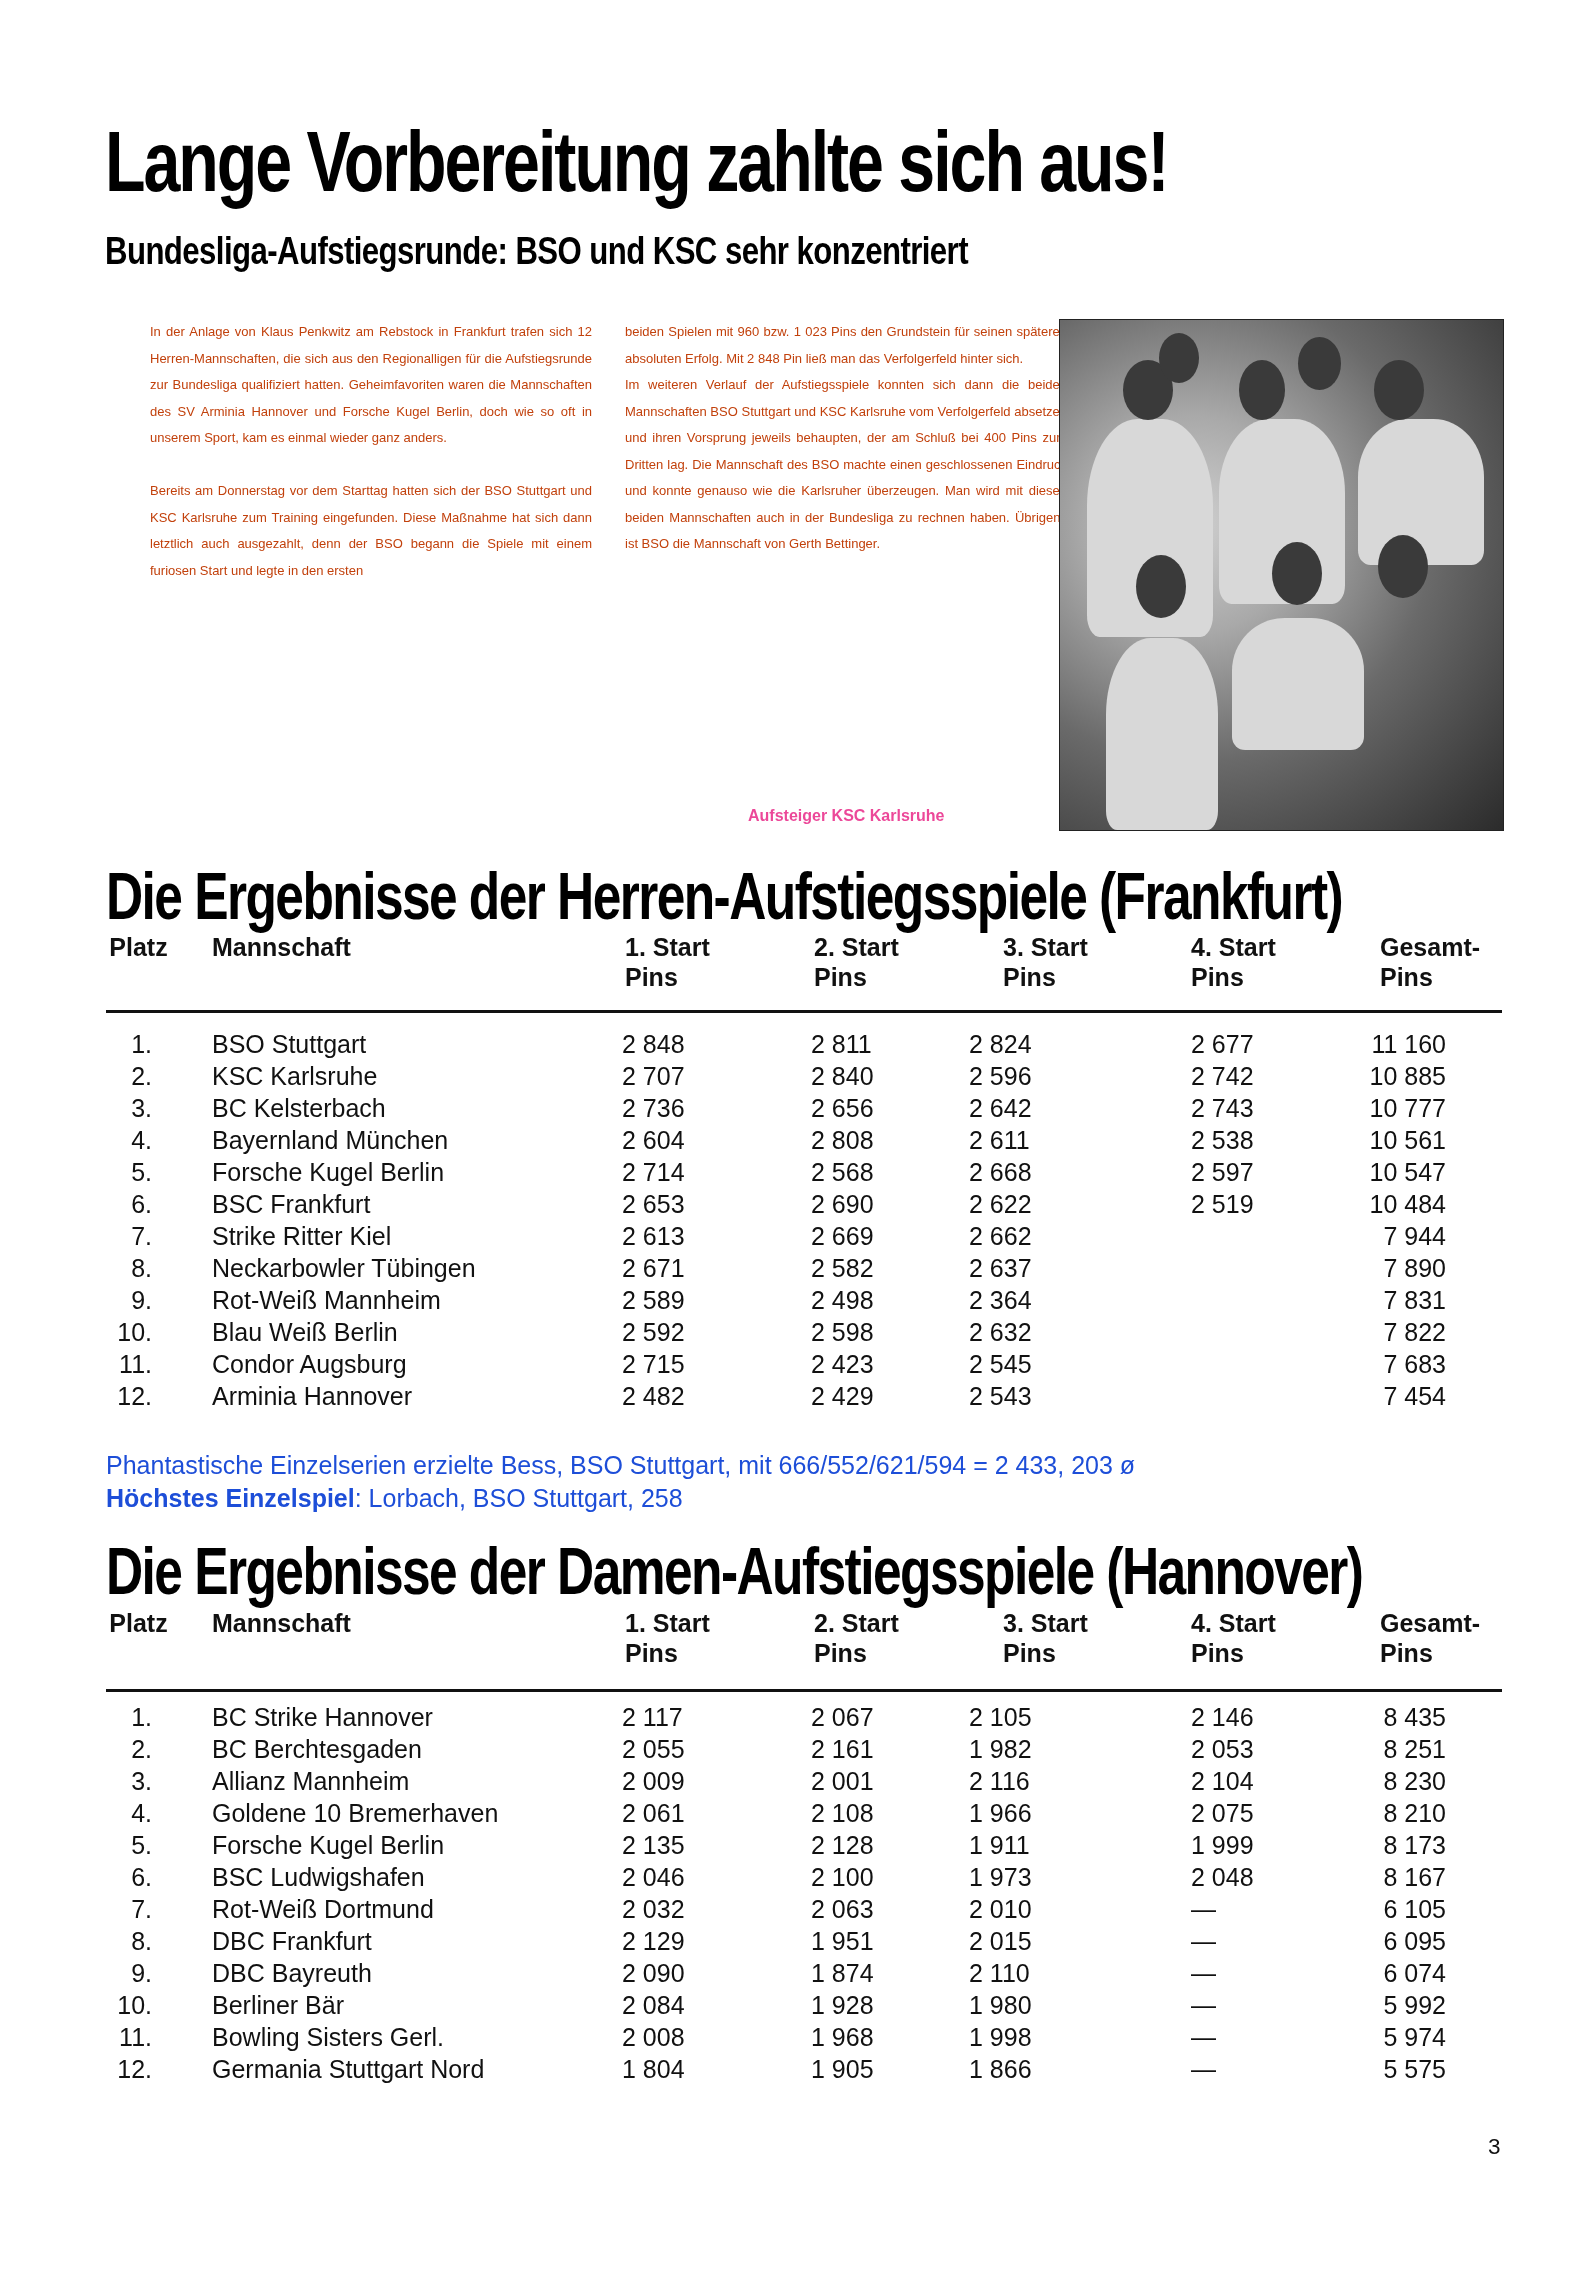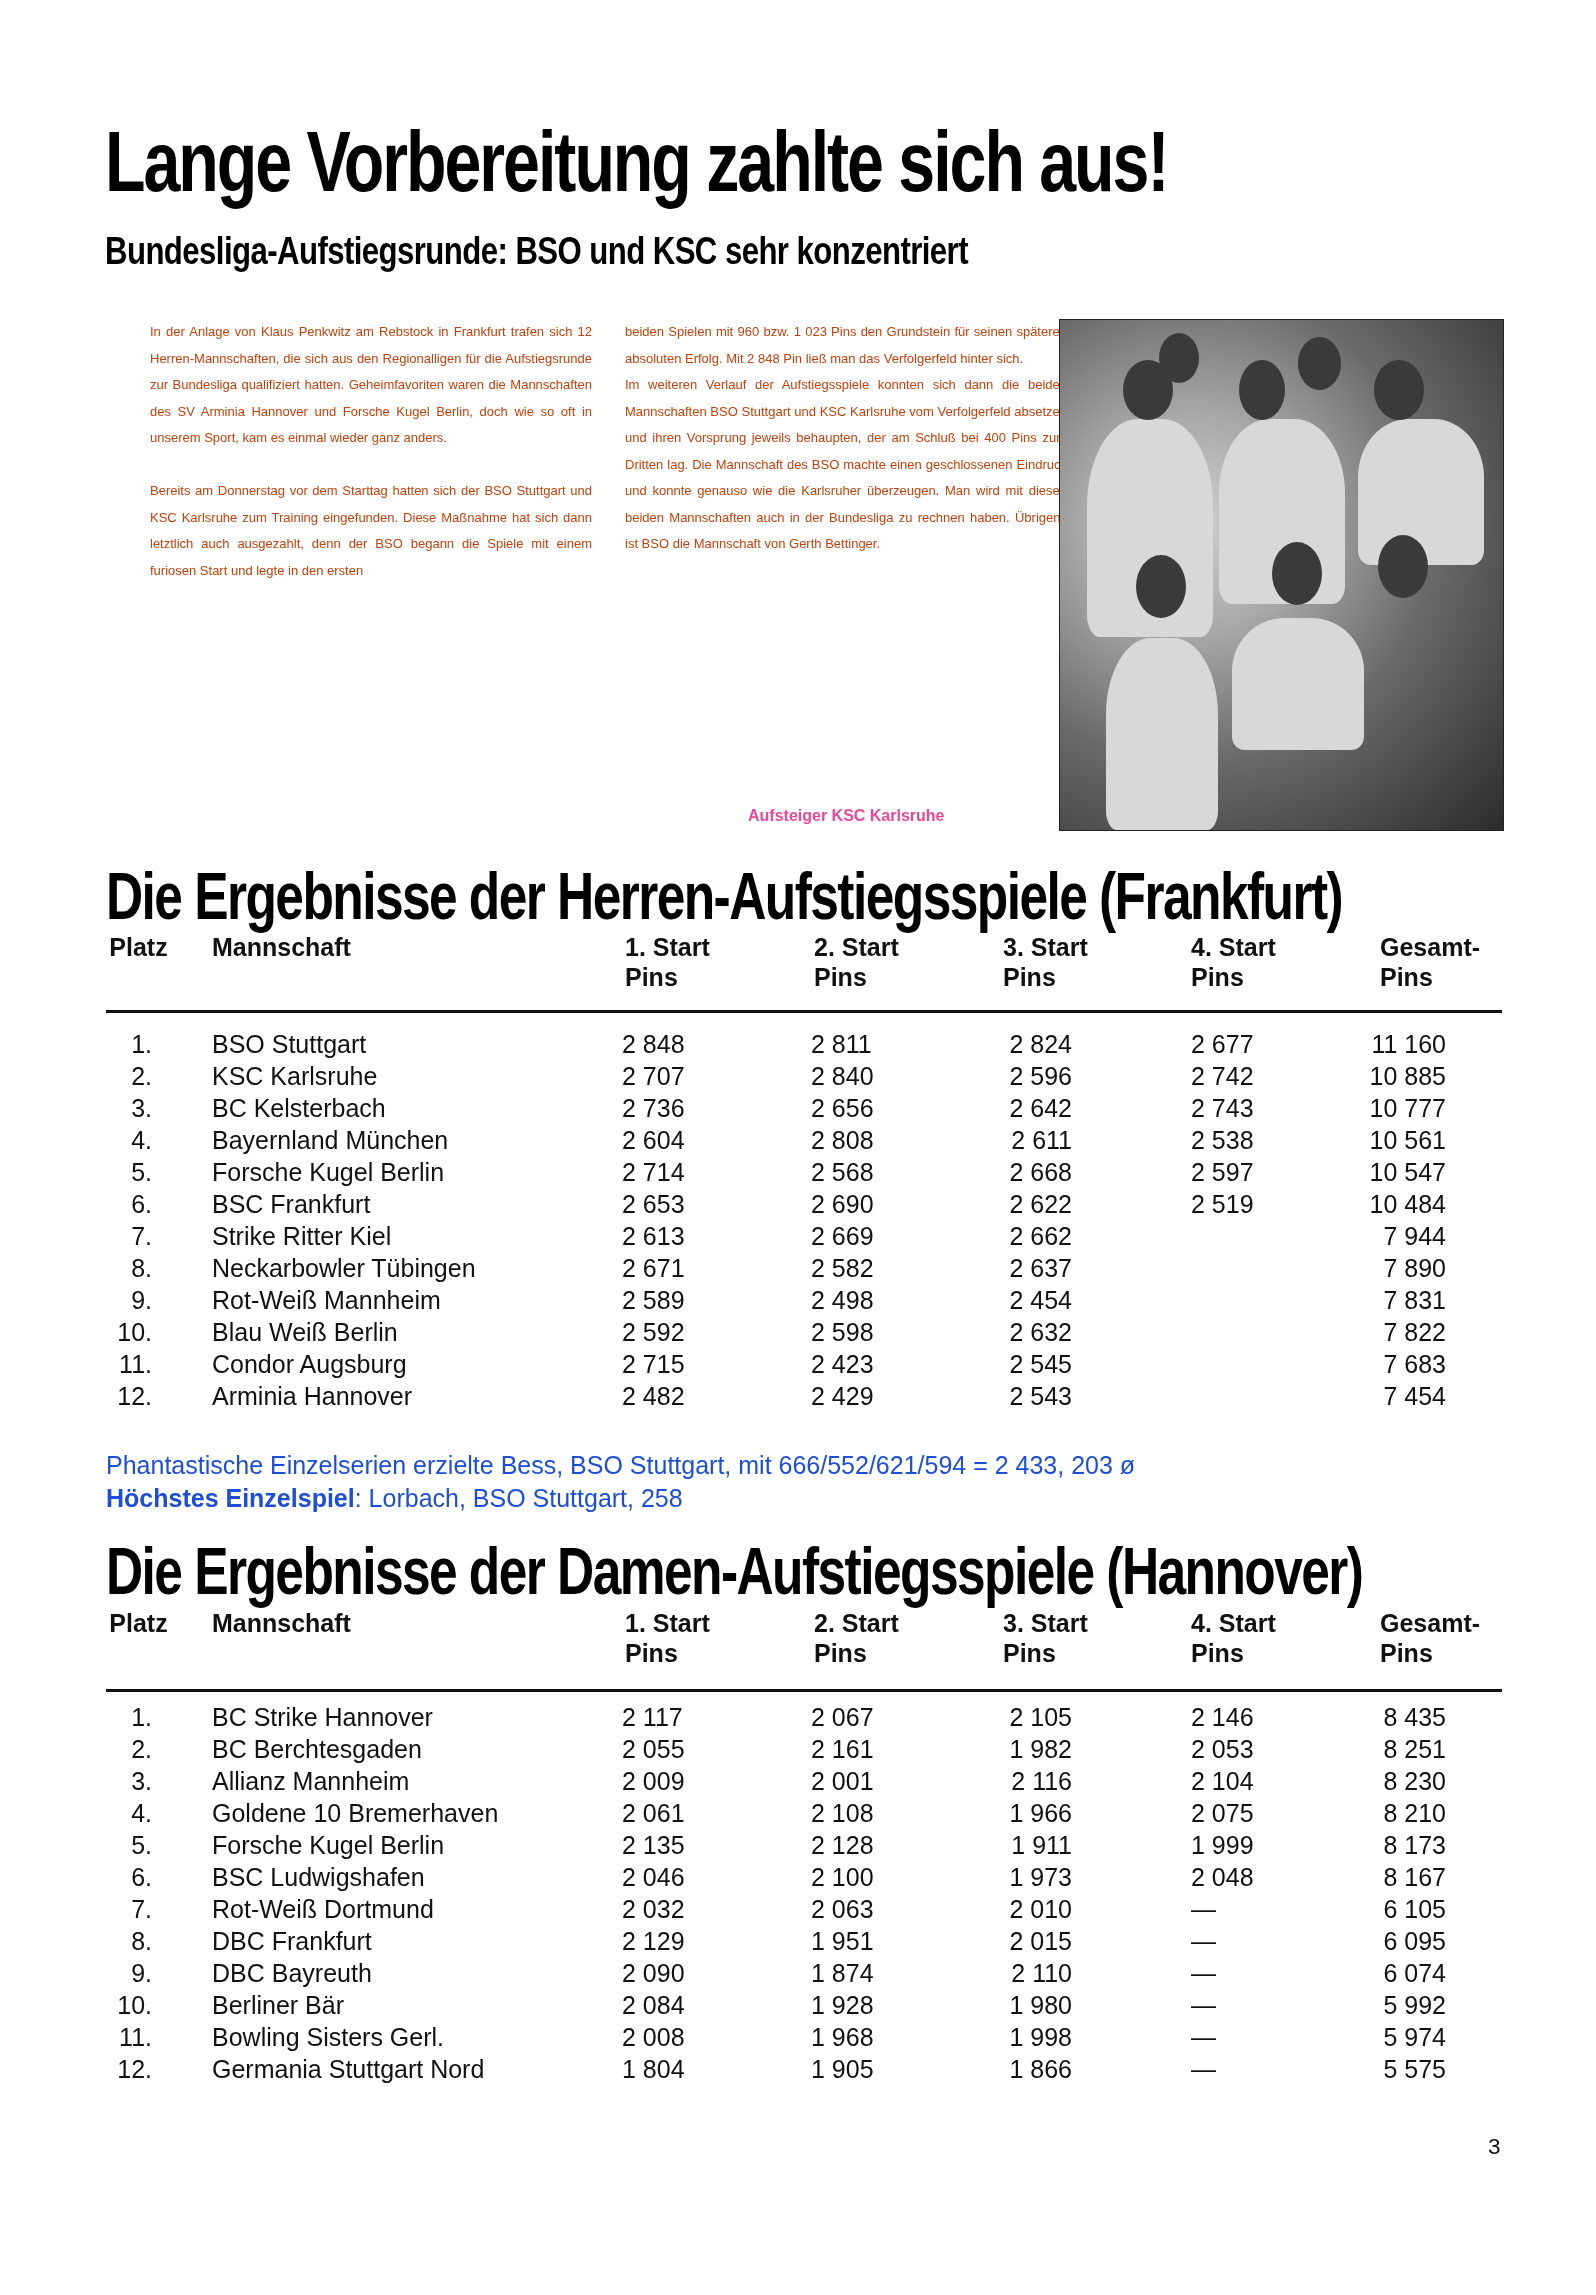--- a/index.html
+++ b/index.html
@@ -45,21 +45,21 @@
   .th {
     position: absolute; top: 0; font-weight: bold; font-size: 25px; line-height: 30px; color: #111;
   }
   .rule { position: absolute; left: 0; width: 1396px; height: 2.6px; background: #111; }
   .row { position: relative; height: 32px; font-size: 25px; line-height: 32px; color: #111; }
   .cell { position: absolute; top: 0; white-space: nowrap; }
   .c-rank { left: 0; width: 46px; text-align: right; }
   .c-team { left: 106px; }
   .c-s1 { left: 516px; width: 73px; }
   .c-s2 { left: 705px; width: 73px; text-align: left; }
-  .c-s3 { left: 893px; width: 73px; text-align: right; }
+  .c-s3 { left: 863px; width: 73px; text-align: left; }
   .c-s4 { left: 1085px; width: 73px; }
   .c-total { left: 1257px; width: 83px; text-align: right; }
   .note { position: absolute; left: 106px; font-size: 25px; line-height: 32px; color: #1d4ed8; white-space: nowrap; }
   .note b { font-weight: bold; }
   .pagenum { position: absolute; left: 1488px; top: 2134px; font-size: 22.5px; color: #111; }
 </style>
 </head>
 <body>
 
 <div class="headline">Lange Vorbereitung zahlte sich aus!</div>
@@ -190,21 +190,21 @@
         <div class="cell c-s2">2 582</div>
         <div class="cell c-s3">2 637</div>
         <div class="cell c-s4"></div>
         <div class="cell c-total">7 890</div>
       </div>
       <div class="row">
         <div class="cell c-rank">9.</div>
         <div class="cell c-team">Rot-Weiß Mannheim</div>
         <div class="cell c-s1">2 589</div>
         <div class="cell c-s2">2 498</div>
-        <div class="cell c-s3">2 454</div>
+        <div class="cell c-s3">2 364</div>
         <div class="cell c-s4"></div>
         <div class="cell c-total">7 831</div>
       </div>
       <div class="row">
         <div class="cell c-rank">10.</div>
         <div class="cell c-team">Blau Weiß Berlin</div>
         <div class="cell c-s1">2 592</div>
         <div class="cell c-s2">2 598</div>
         <div class="cell c-s3">2 632</div>
         <div class="cell c-s4"></div>

